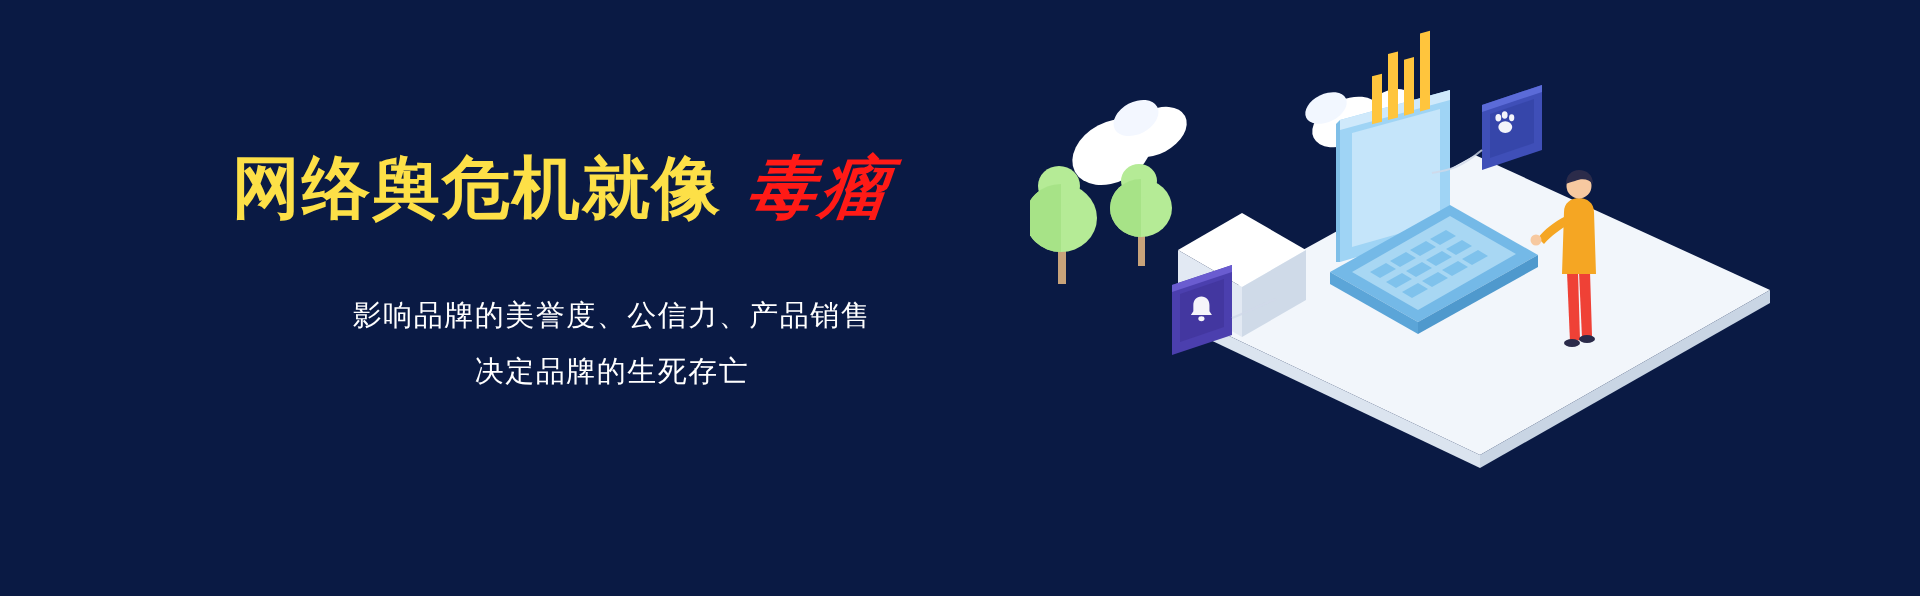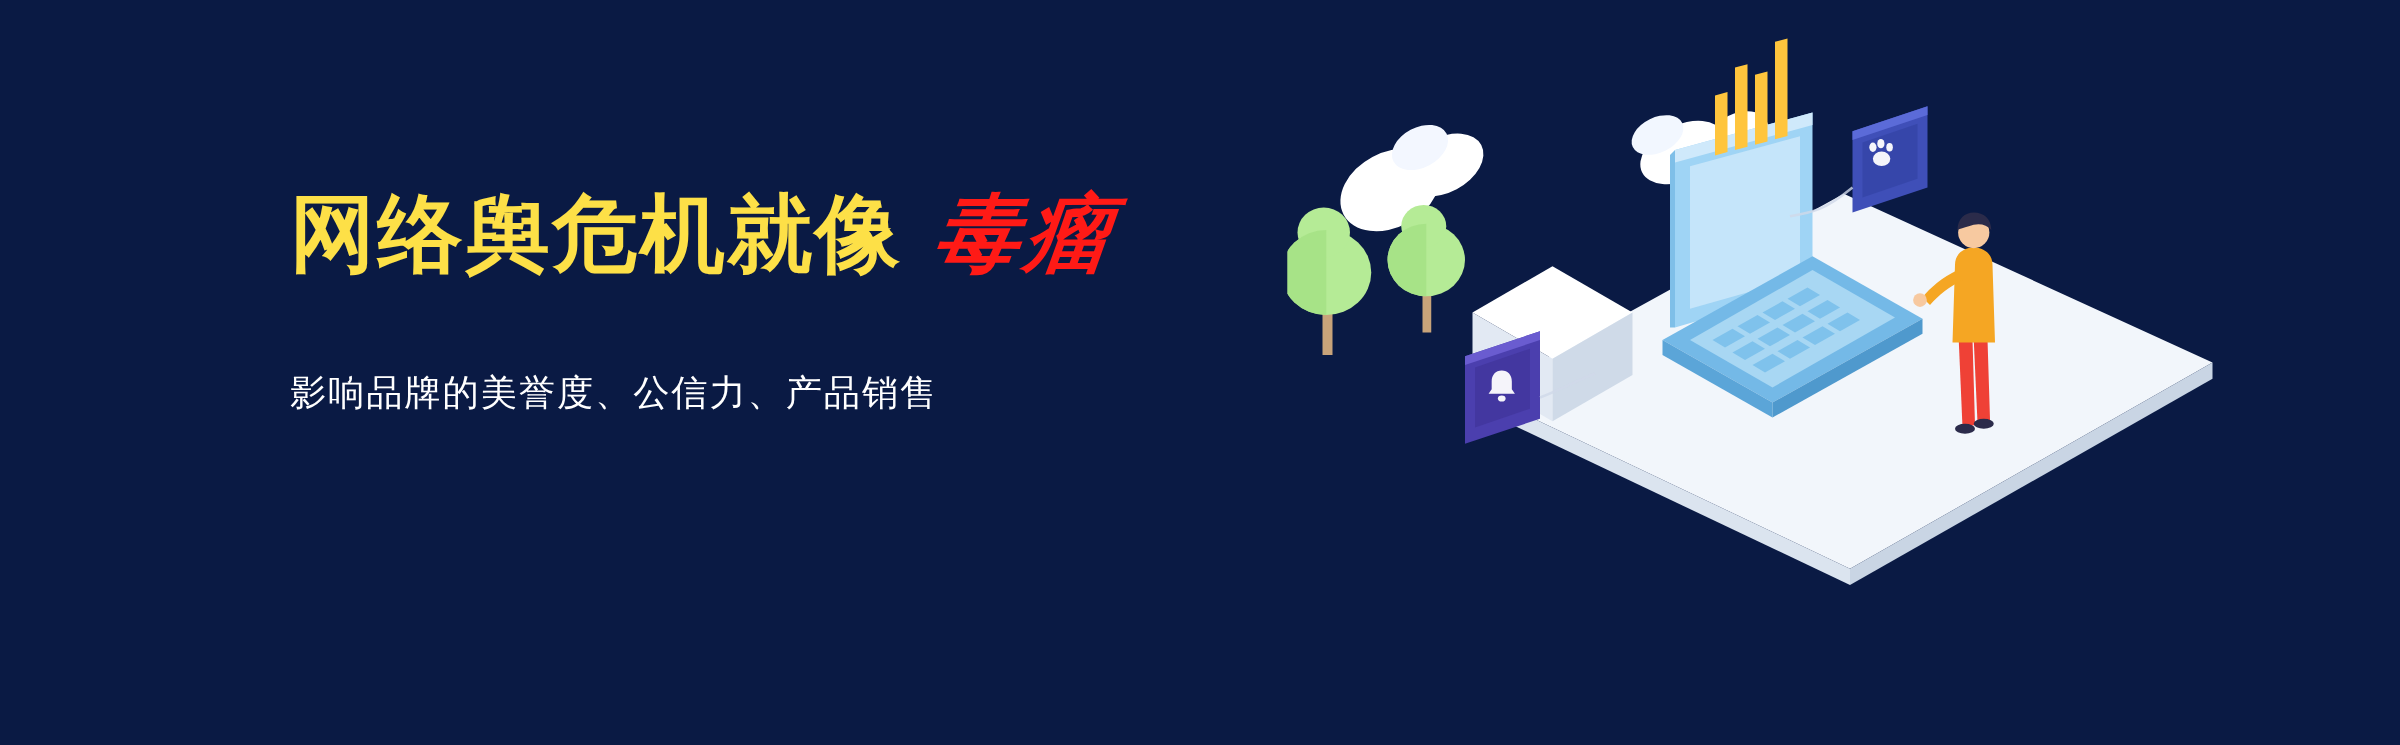--- a/index.html
+++ b/index.html
@@ -38,40 +38,42 @@
   .sub{
     margin-top:62px;
   }
   .sub-line{
     color:#ffffff;
     font-size:29px;
     line-height:1.95;
     letter-spacing:1.5px;
     white-space:nowrap;
     font-weight:400;
+    text-align:center;
   }
   
   .illus{
     position:absolute;left:1030px;top:0px;width:890px;height:596px;
   }
   .illus svg{display:block;}
 </style>
 </head>
 <body>
 
 <div class="banner">
 
   <div class="text-block">
 
     <h1 class="headline">
       <span class="hl-white">网络舆危机就像</span><span class="hl-red">毒瘤</span>
     </h1>
 
     <div class="sub">
       <div class="sub-line">影响品牌的美誉度、公信力、产品销售</div>
+      <div class="sub-line">决定品牌的生死存亡</div>
     </div>
 
   </div>
 
   <div class="illus">
     <svg width="890" height="596" viewBox="0 0 890 596" xmlns="http://www.w3.org/2000/svg">
 
       <g>
         <polygon points="155,315 445,155 740,290 450,455" fill="#f2f6fb"></polygon>
         <polygon points="155,315 155,328 450,468 450,455" fill="#dbe4ef"></polygon>

